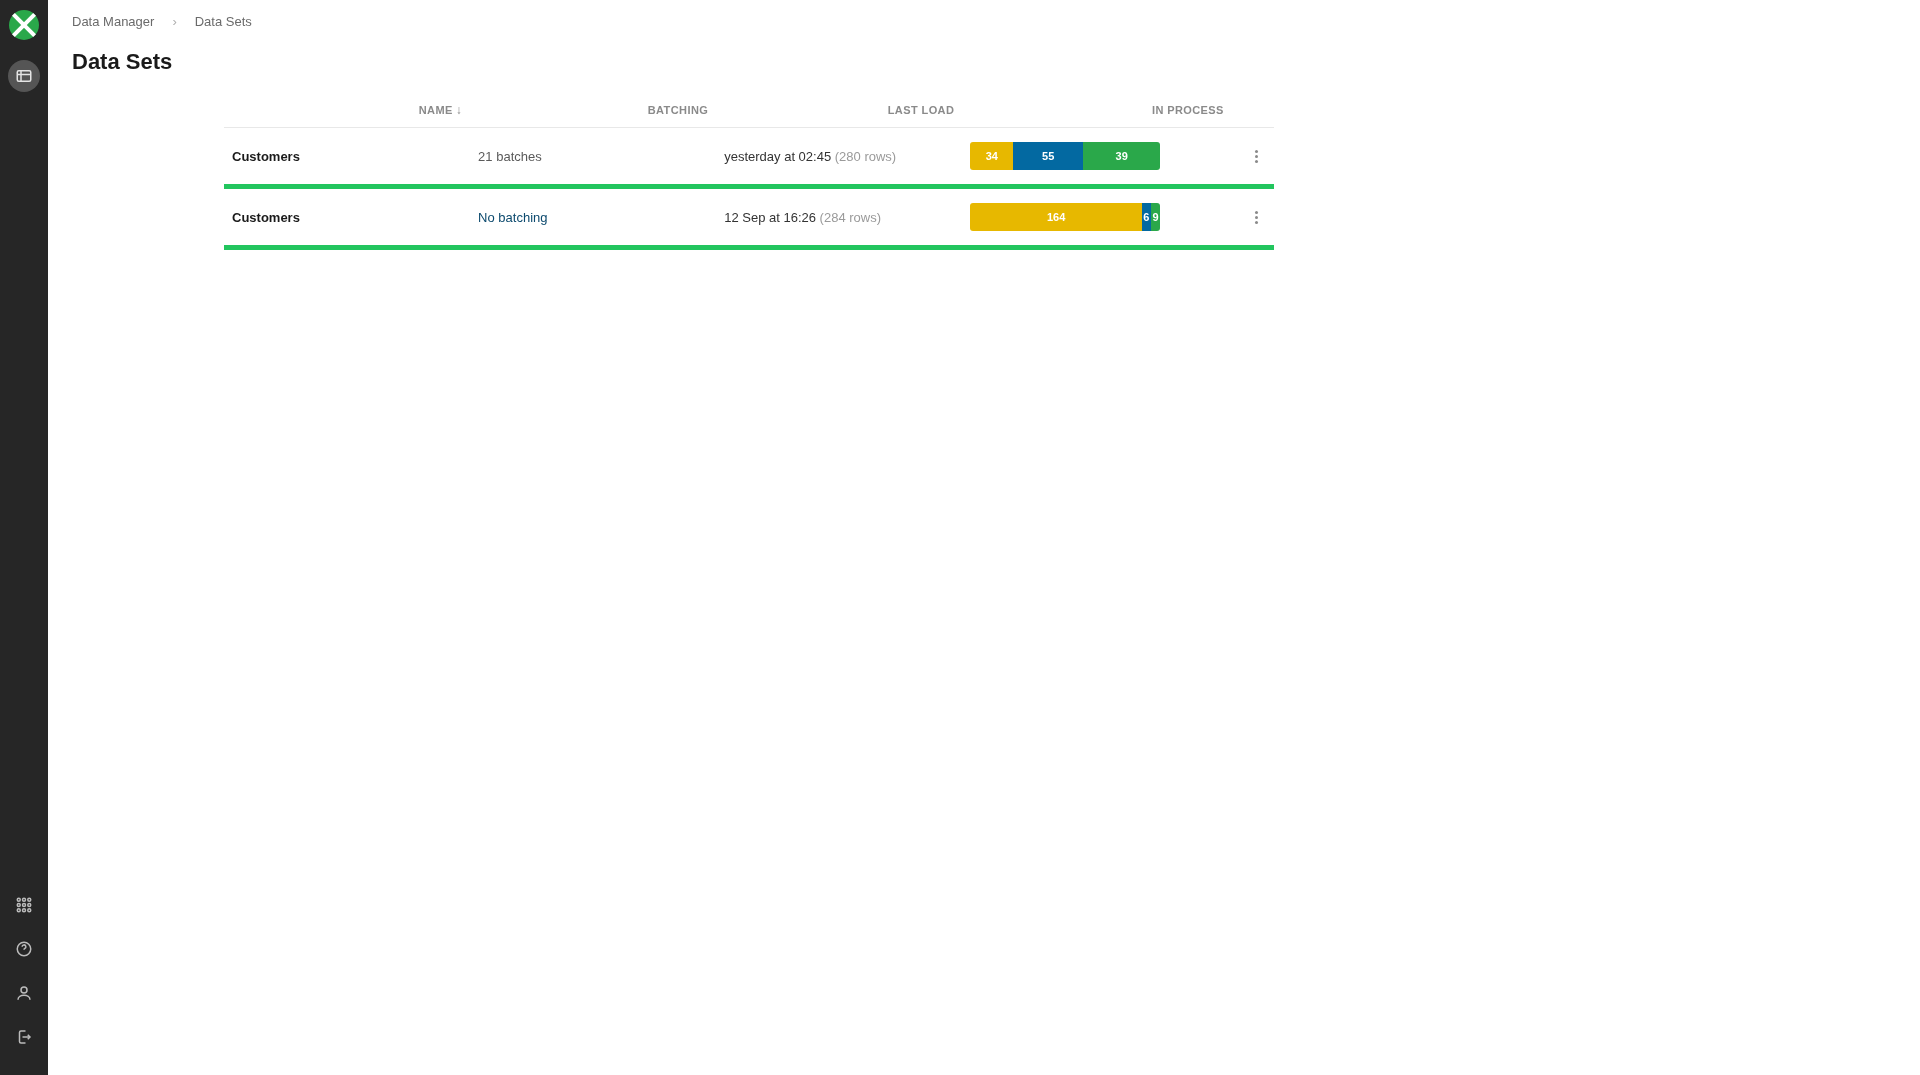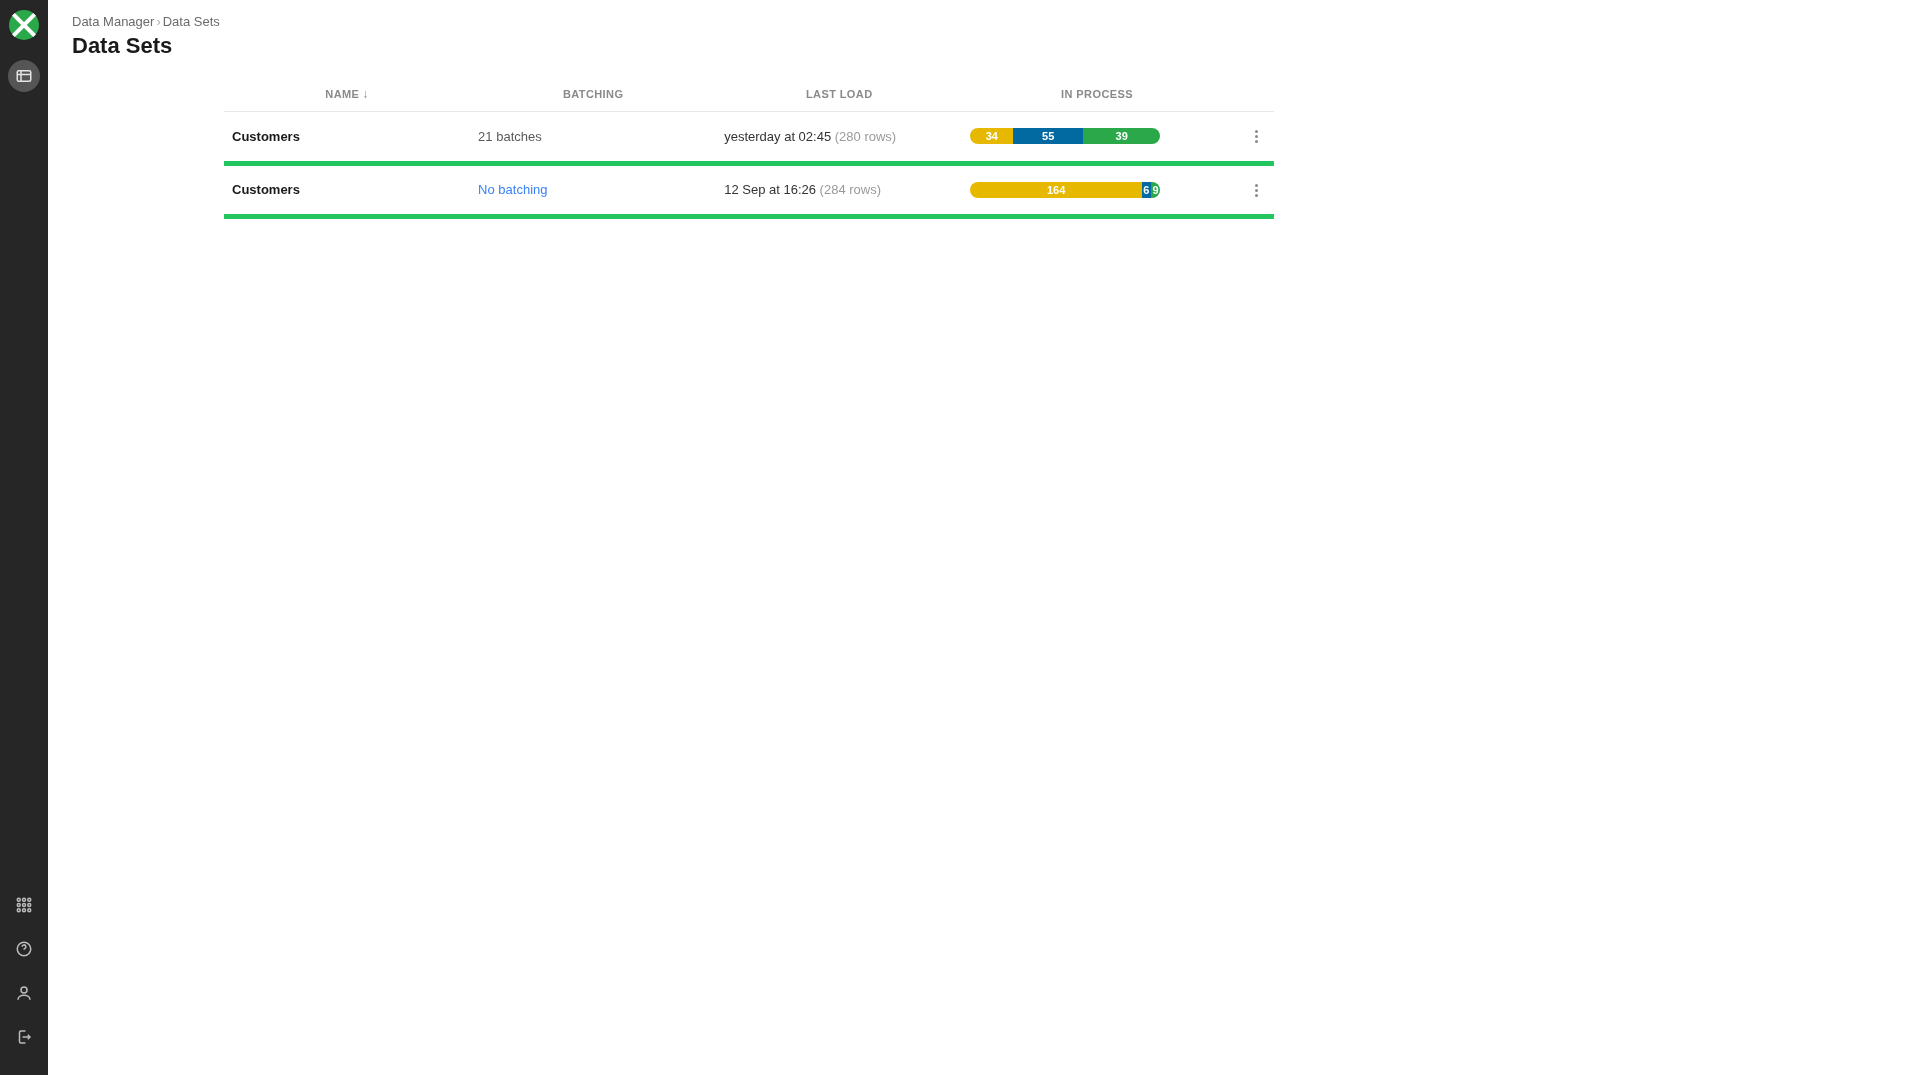--- a/index.html
+++ b/index.html
@@ -38,54 +38,54 @@
       margin-bottom: 8px;
     }
     .nav-item.active { background: #555; }
     .nav-item svg { width: 18px; height: 18px; stroke: #bbb; fill: none; stroke-width: 2; }
     .nav-item.active svg { stroke: #e5e5e5; }
     .nav-spacer { flex: 1; }
     .nav-bottom .nav-item { margin-bottom: 12px; }
 
     
     .main { flex: 1; padding: 14px 24px; overflow: auto; }
-    .breadcrumb { font-size: 13px; color: #6a6a6a; display: flex; align-items: center; gap: 2px; margin-bottom: 4px; }
+    .breadcrumb { font-size: 13px; color: #6a6a6a; display: flex; align-items: center; gap: 18px; margin-bottom: 20px; }
     .breadcrumb a { color: #6a6a6a; text-decoration: none; cursor: pointer; }
     .breadcrumb .chev { color: #b0b0b0; }
     h1.page-title { font-size: 22px; font-weight: 700; margin-bottom: 18px; }
 
     
     .table-wrap { width: 1050px; margin-left: 152px; }
     table { width: 100%; border-collapse: collapse; }
     thead th {
-      text-align: center;
+      text-align: right;
       font-size: 11px;
       font-weight: 600;
       letter-spacing: 0.4px;
       color: #8a8a8a;
       padding: 10px 8px;
       text-transform: uppercase;
     }
     thead th .sort { color: #8a8a8a; font-size: 12px; margin-left: 3px; }
     tbody tr { border-top: 1px solid #e8e8e8; border-bottom: 5px solid #22c55e; }
     tbody td { padding: 14px 8px; font-size: 13px; vertical-align: middle; }
     td.name { font-weight: 700; color: #1a1a1a; width: 210px; cursor: pointer; }
     td.batching { color: #5a5a5a; width: 210px; }
-    td.batching.muted { color: #3b82f6; }
+    td.batching.muted { color: #0c4a6e; }
     td.lastload { width: 210px; color: #333; }
     td.lastload .rows { color: #9a9a9a; }
     td.inprocess { width: 230px; }
     td.actions { width: 30px; text-align: right; }
 
     
     .bar {
       display: flex;
       width: 190px;
-      height: 16px;
-      border-radius: 8px;
+      height: 28px;
+      border-radius: 3px;
       overflow: hidden;
       font-size: 11px;
       font-weight: 700;
       color: #fff;
     }
     .seg { display: flex; align-items: center; justify-content: center; white-space: nowrap; min-width: 9px;}
     .seg.yellow { background: #e7b800; }
     .seg.blue   { background: #0369a1; }
     .seg.green  { background: #2aa84a; }
 

